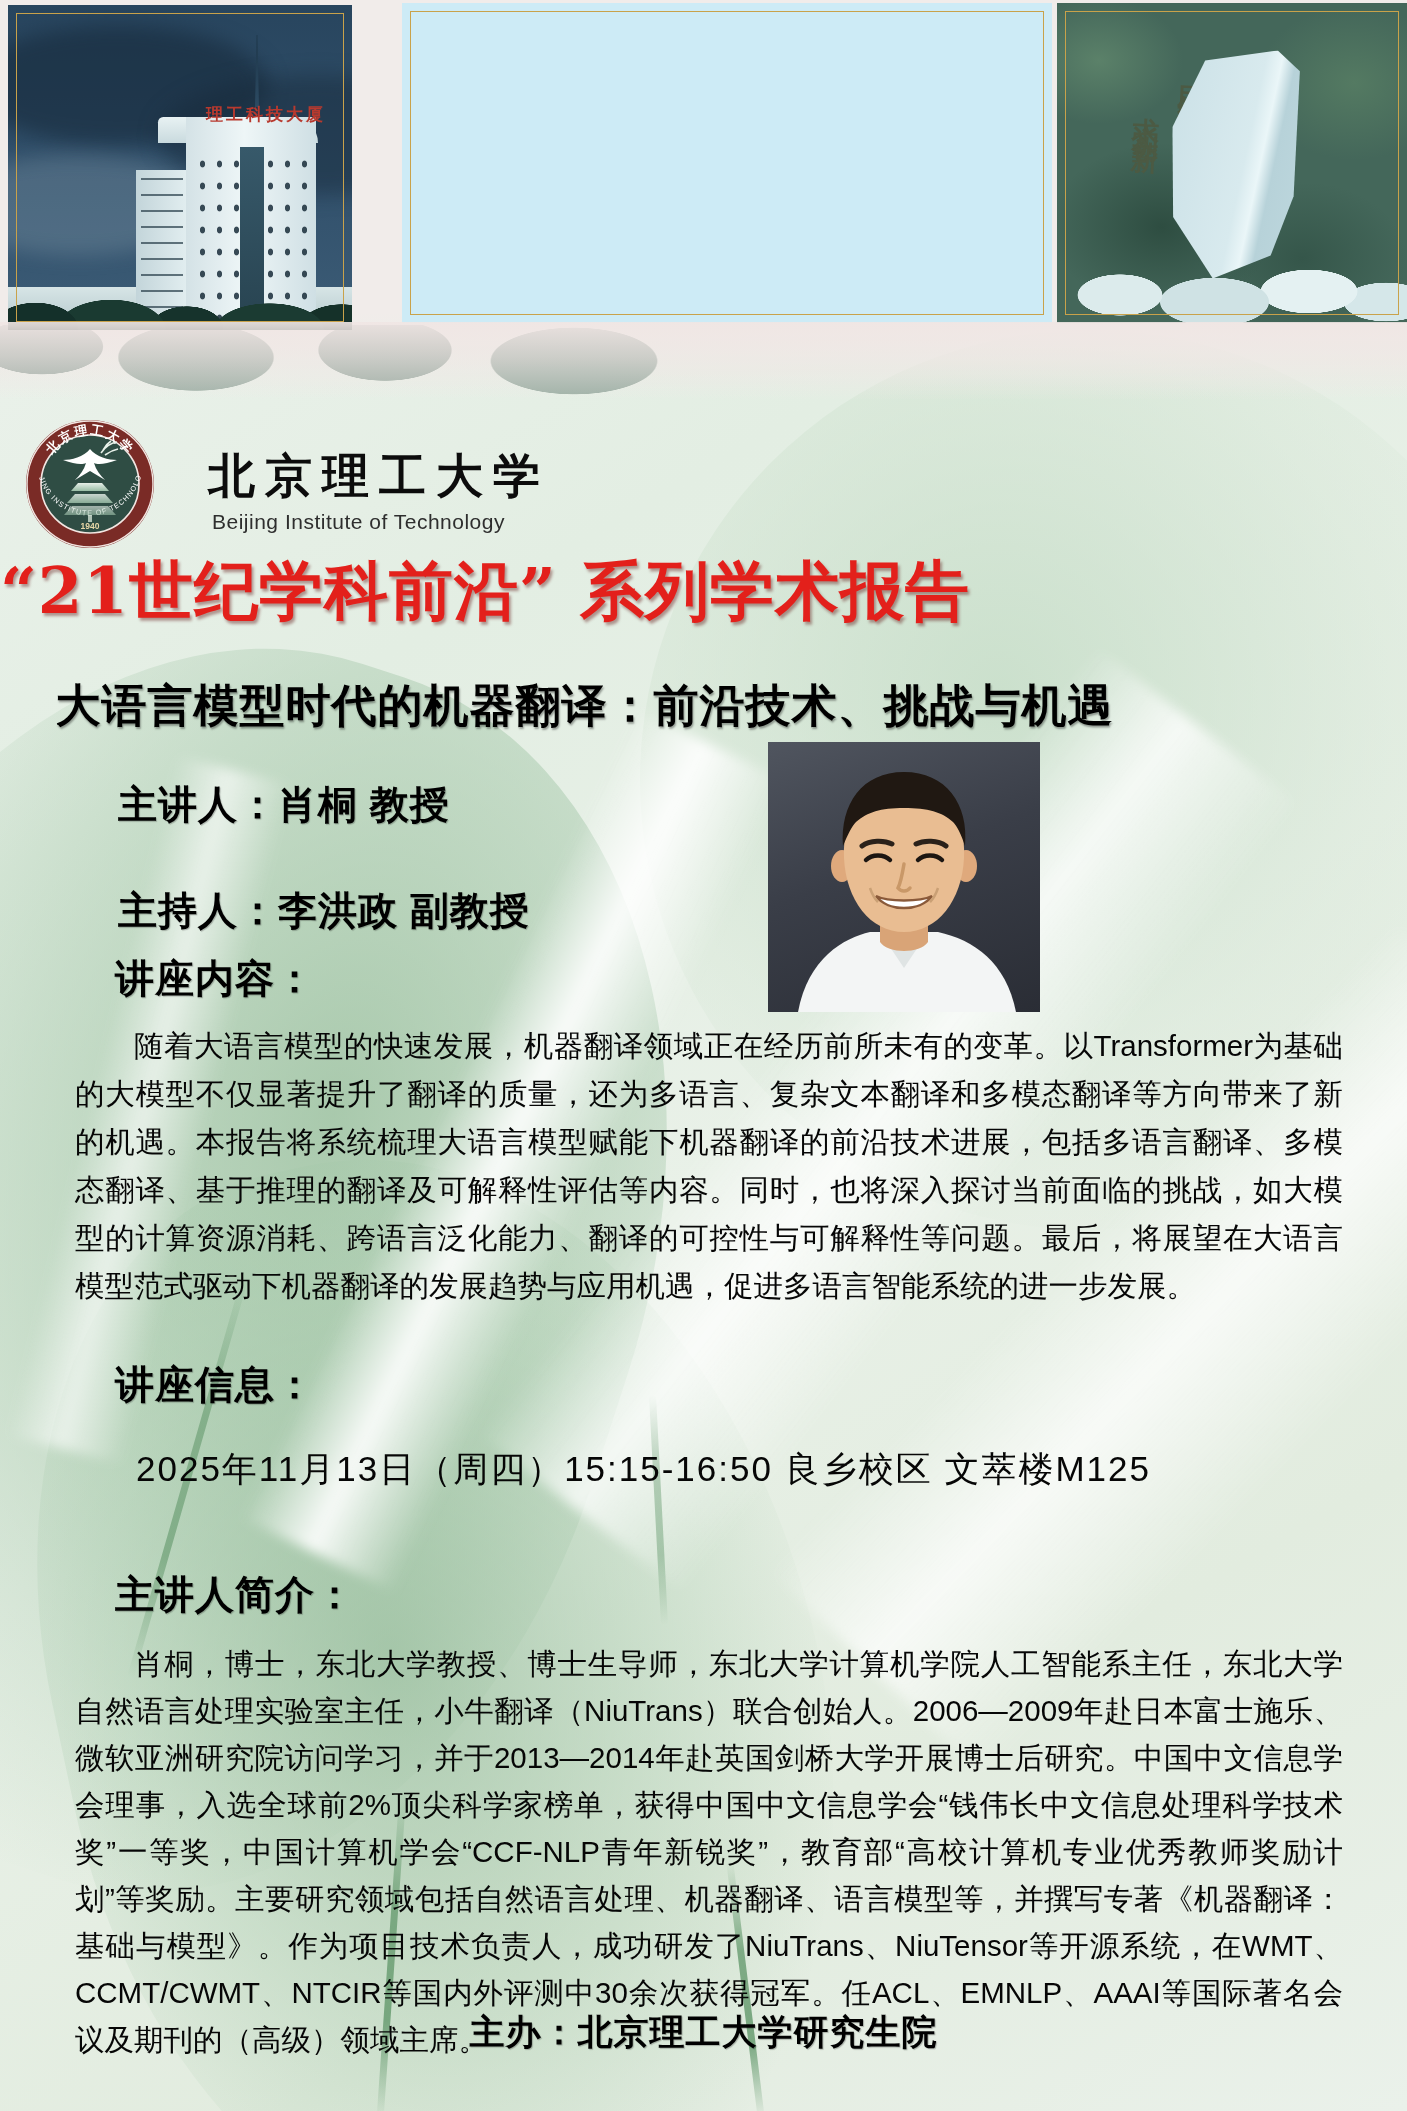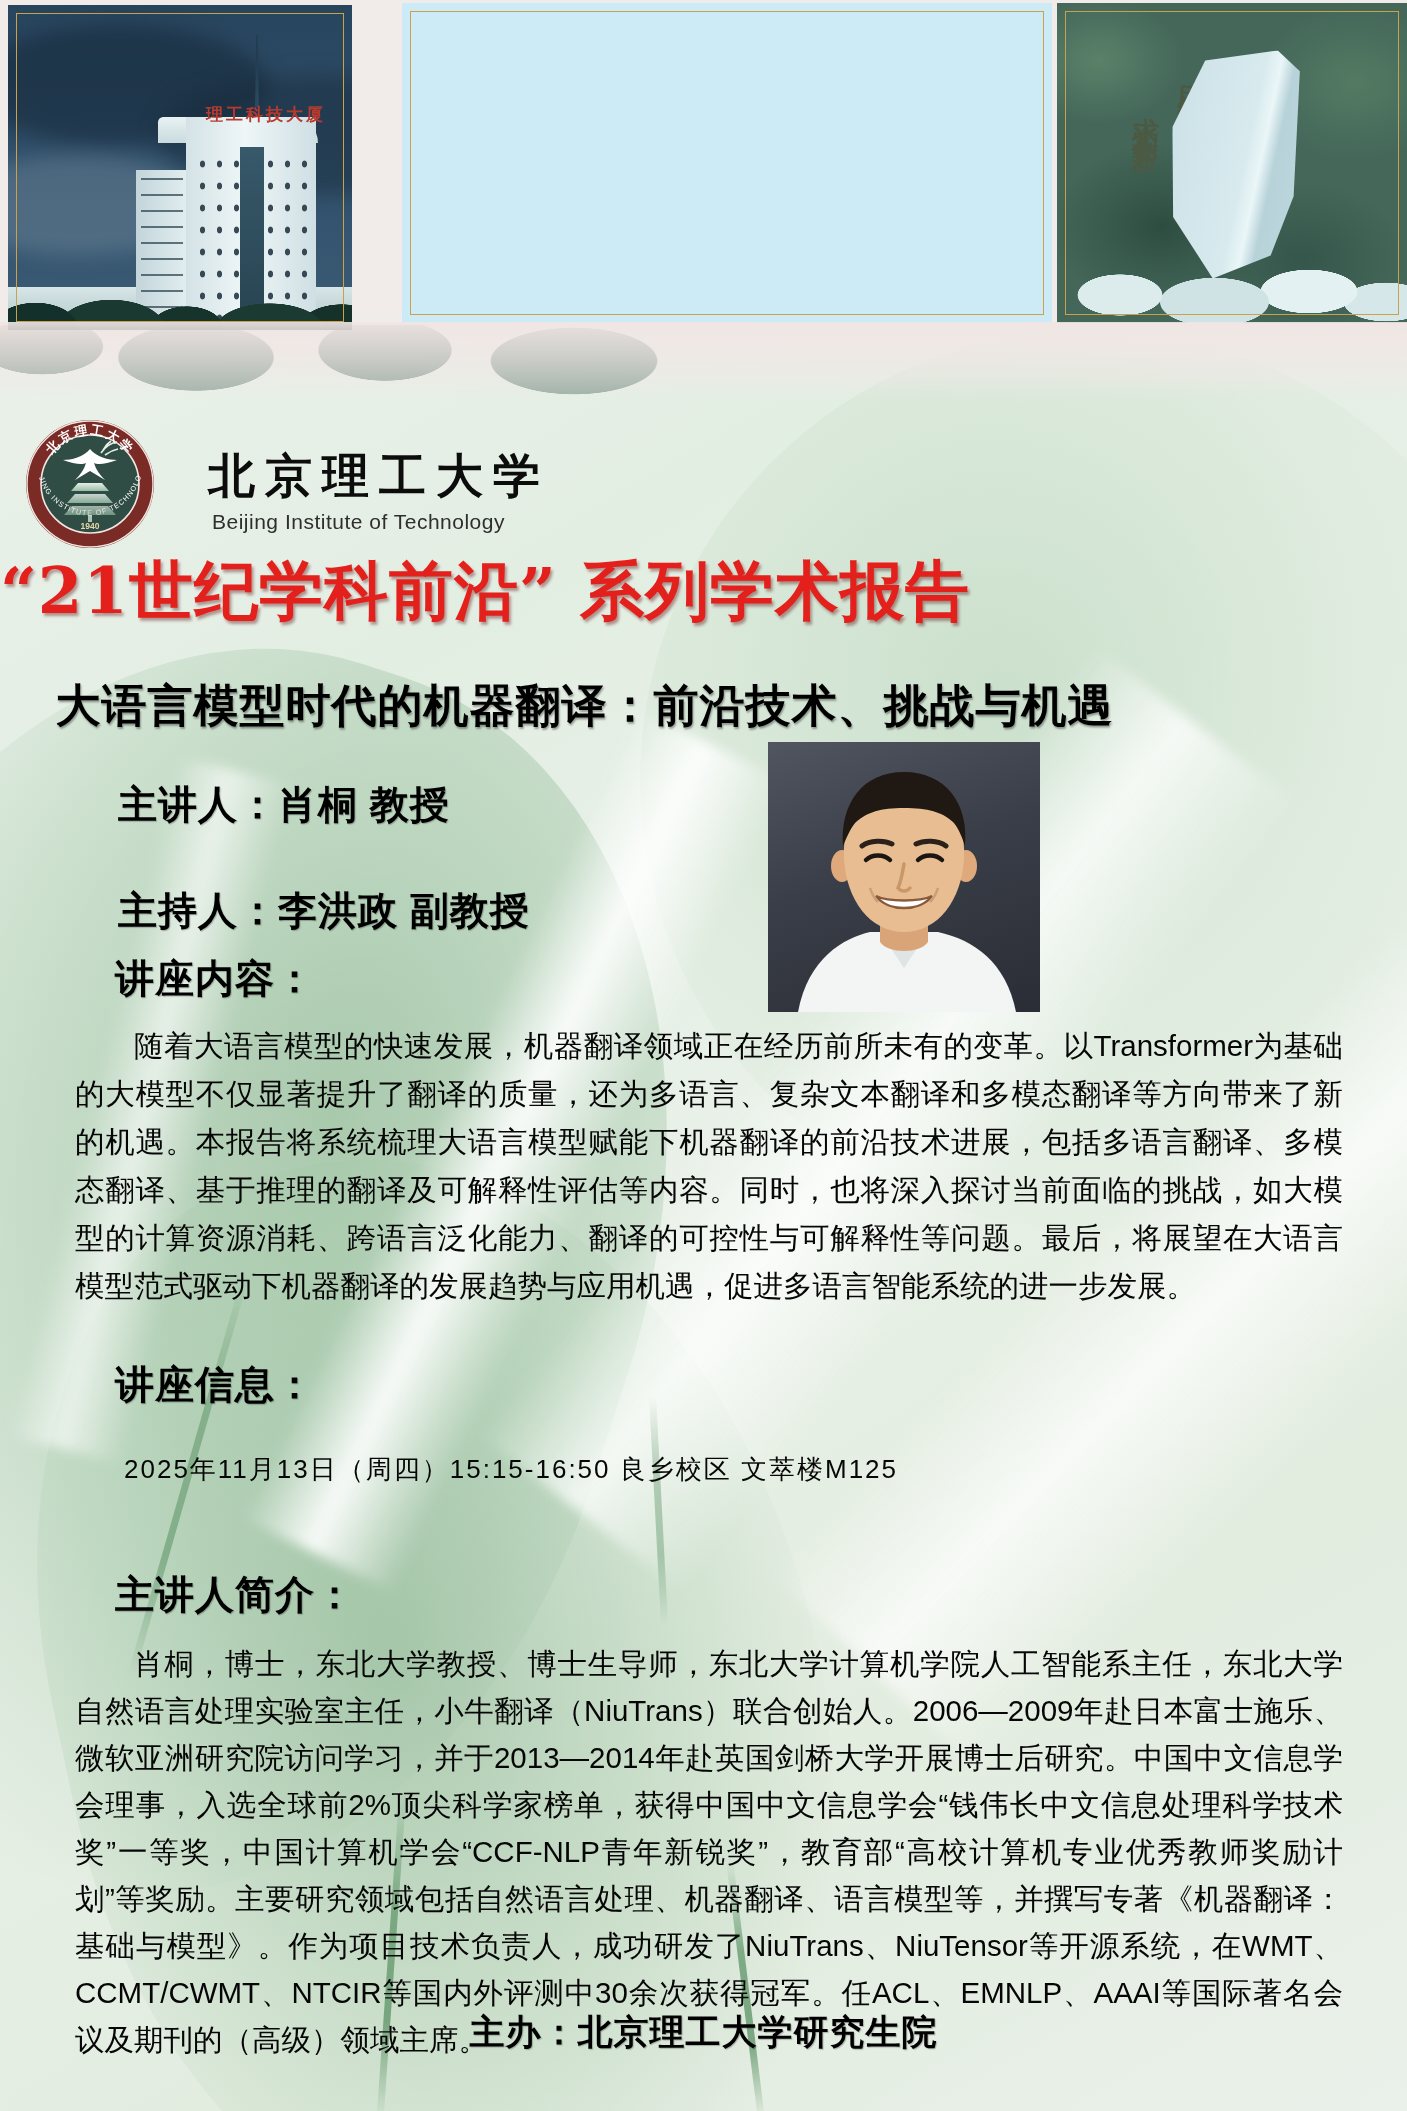--- a/index.html
+++ b/index.html
@@ -119,21 +119,21 @@
 
   
   .section-heading{position:absolute;left:115px;font-weight:900;font-size:39px;letter-spacing:1px;text-shadow:1px 1px 1px rgba(0,0,0,.25);}
   .h-content{top:952px;}
   .h-info{top:1358px;}
   .h-bio{top:1568px;}
   .para{position:absolute;left:75px;width:1268px;font-size:29.5px;line-height:48px;
     text-indent:2em;text-align:justify;color:#060606;}
   .p-content{top:1022px;}
   .p-bio{top:1640px;line-height:47px;}
-  .info-lines{position:absolute;left:124px;top:1440px;font-size:26px;line-height:58px;letter-spacing:2px;color:#060606;}
+  .info-lines{position:absolute;left:136px;top:1440px;font-size:35px;line-height:58px;letter-spacing:2px;color:#060606;}
 
   
   .footer{position:absolute;left:0;top:2008px;width:1407px;text-align:center;}
   .footer-inner{display:inline-block;text-align:left;font-weight:900;font-size:35px;line-height:48px;letter-spacing:1px;text-shadow:1px 1px 1px rgba(0,0,0,.25);}
 </style>
 </head>
 <body>
 
 <div class="poster">
 

